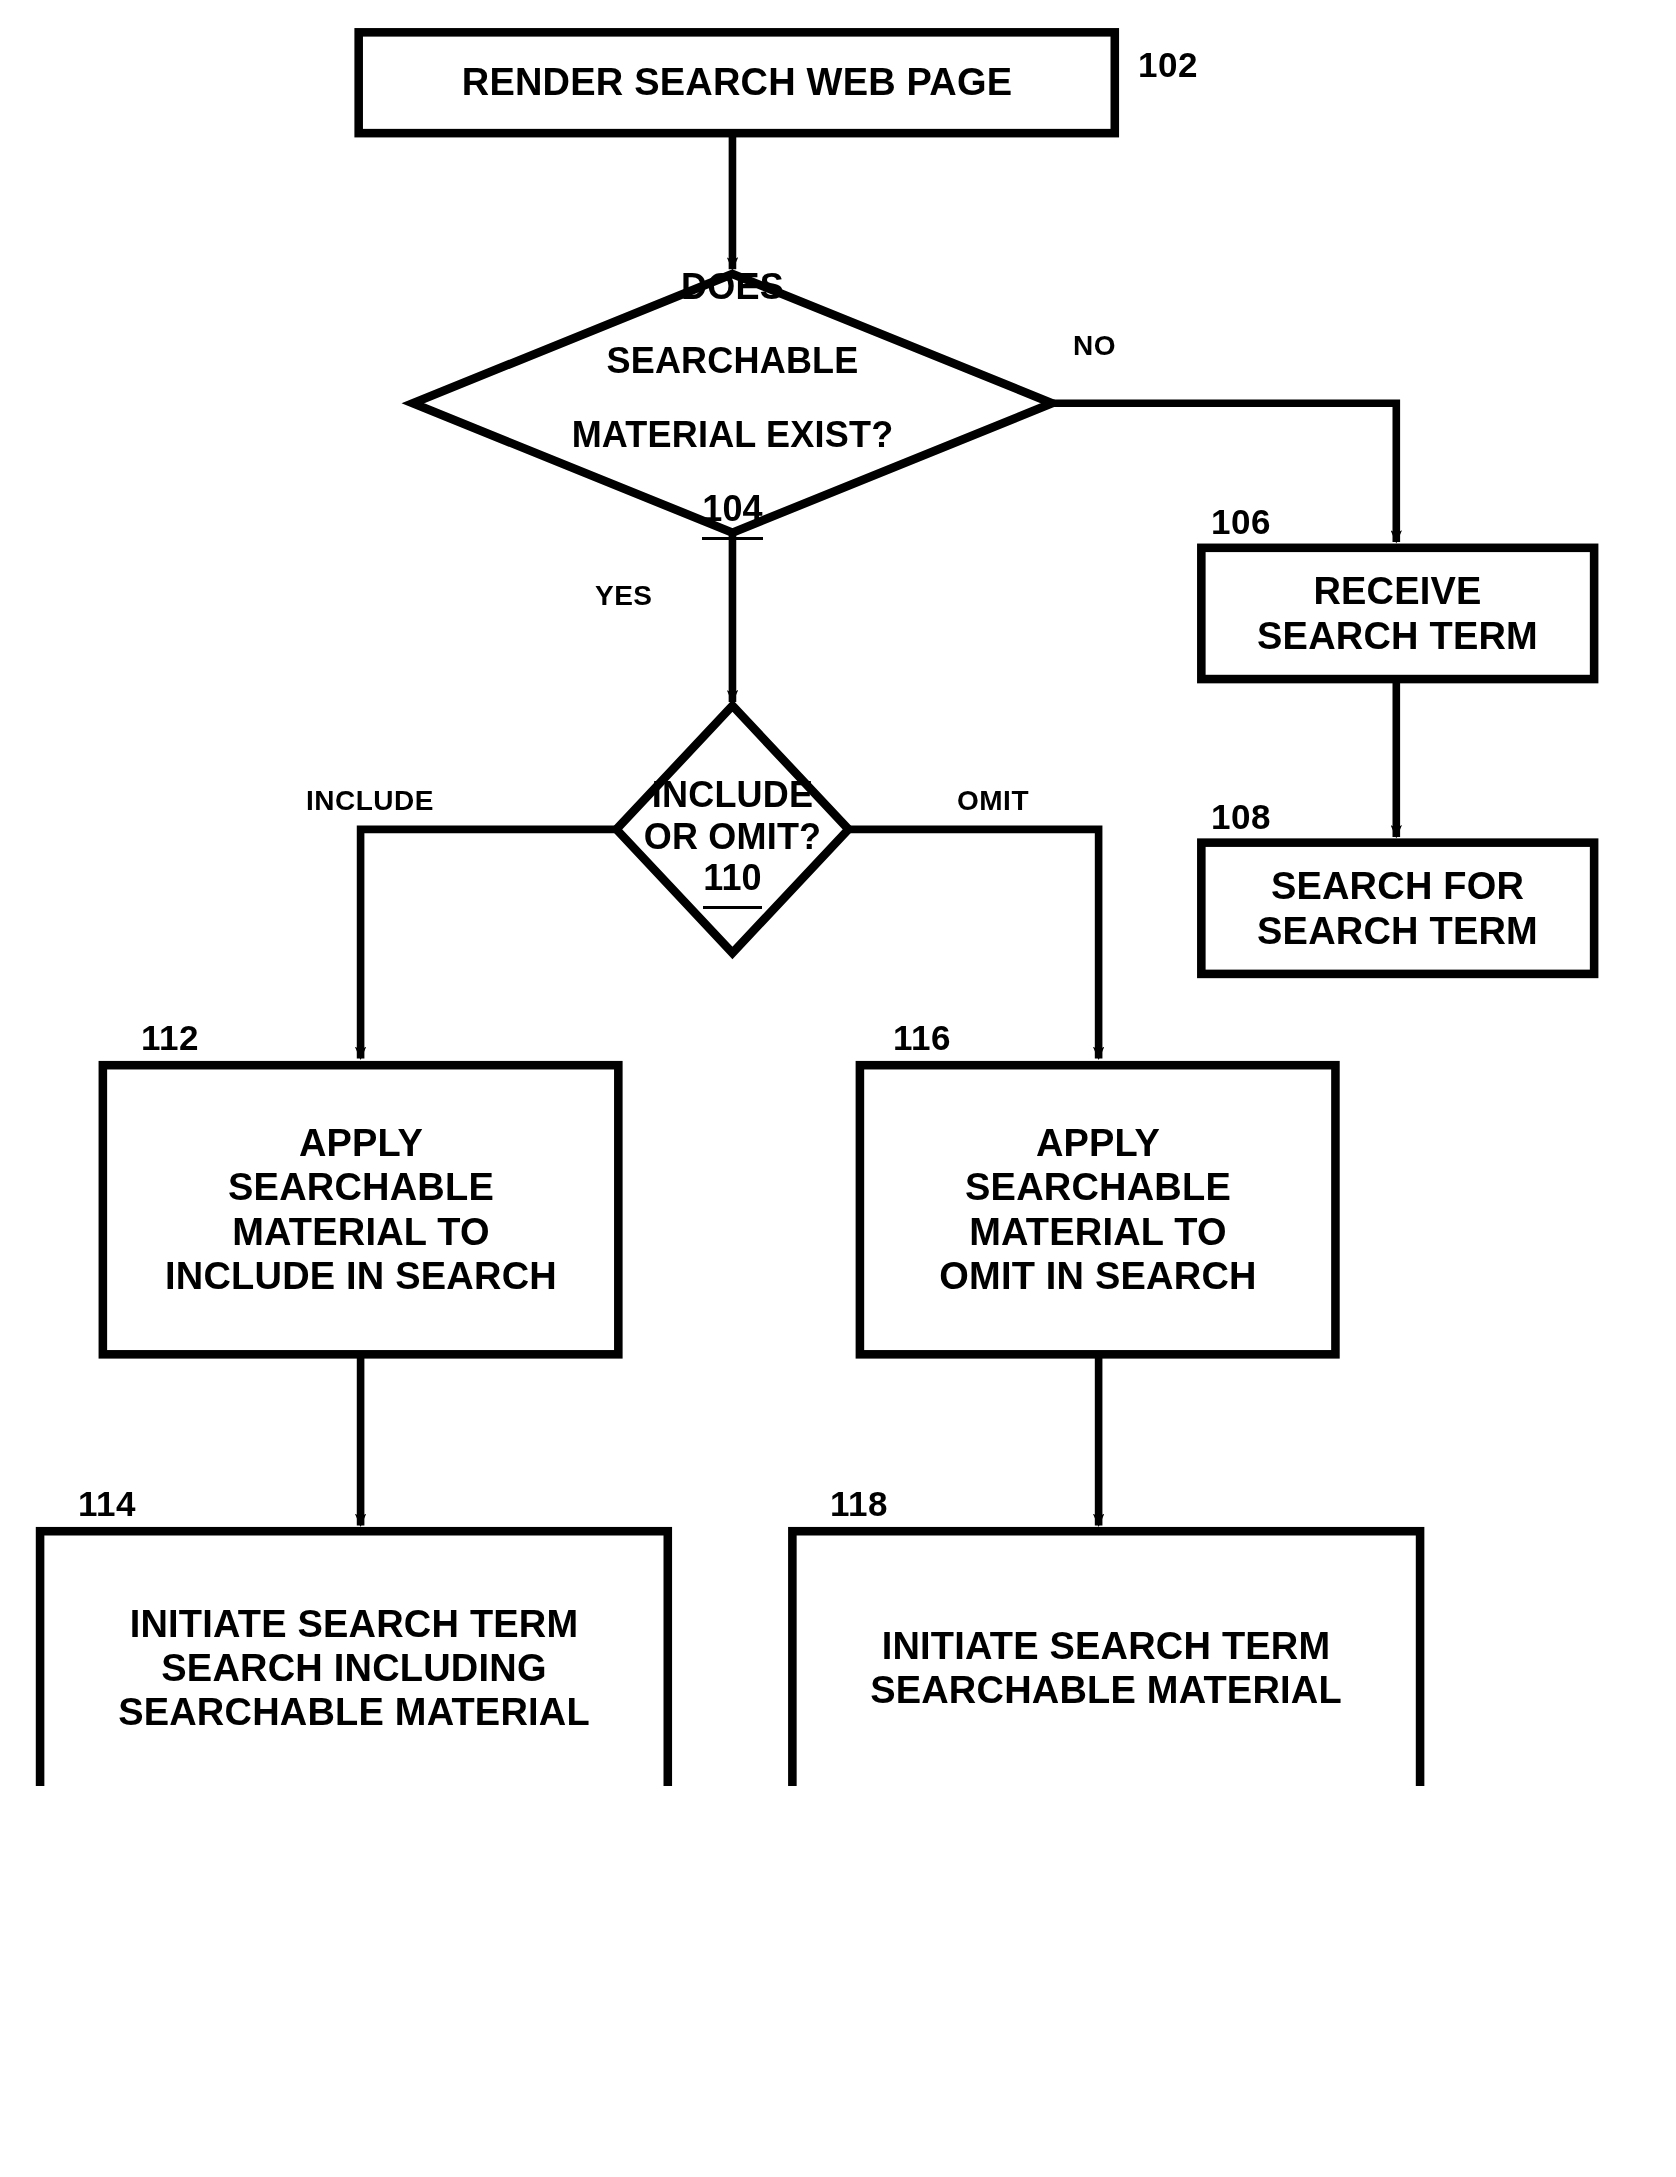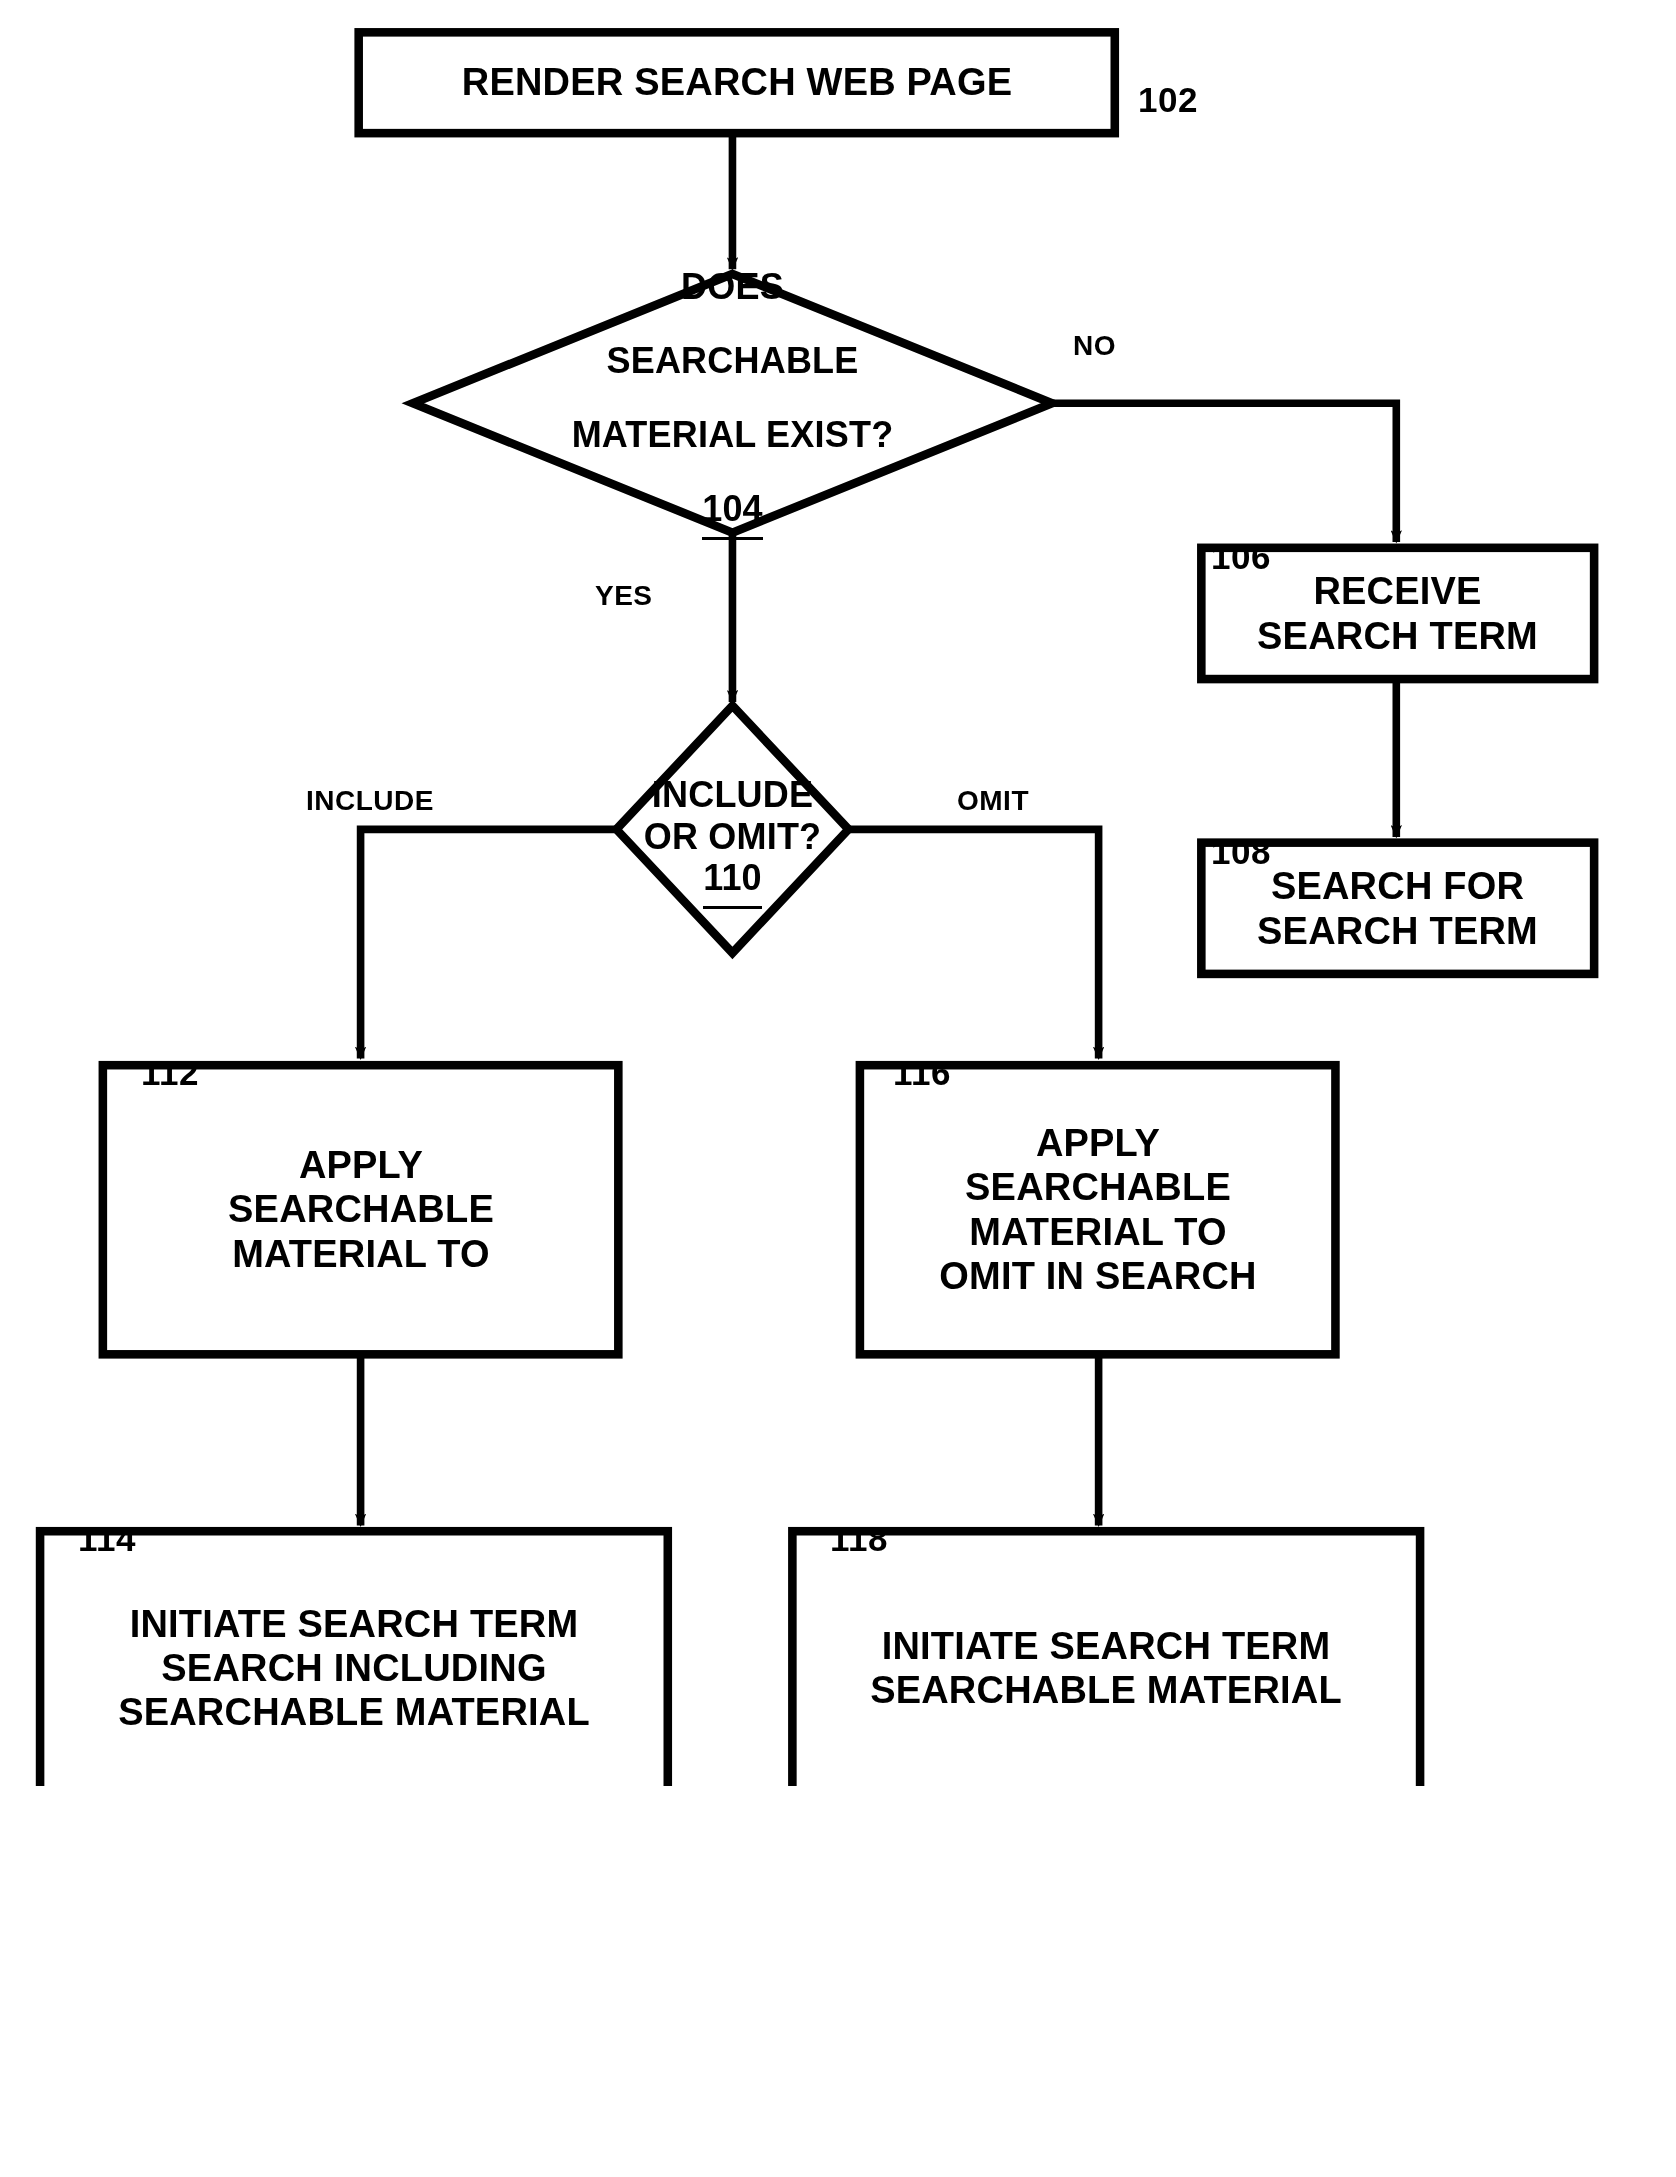--- a/index.html
+++ b/index.html
@@ -40,21 +40,20 @@
   }
   .node-text .ln { display: block; white-space: nowrap; }
 
   .ref-num {
     position: absolute;
     color: #000000;
     font-weight: bold;
     font-size: 35px;
     letter-spacing: 0.5px;
     white-space: nowrap;
-    margin-top: 35px;
   }
   .edge-label {
     position: absolute;
     color: #000000;
     font-weight: bold;
     font-size: 28px;
     letter-spacing: 0.5px;
     white-space: nowrap;
   }
   .diamond-ref {
@@ -159,20 +158,21 @@
   </div>
 
   <div class="edge-label" style="left:306px; top:785px;">INCLUDE</div>
   <div class="edge-label" style="left:957px; top:785px;">OMIT</div>
 
   <div class="ref-num" style="left:141px; top:1018px;">112</div>
   <div class="node-text size-lg" style="left:103px; top:1065px; width:516px; height:289px;">
     <span class="ln">APPLY</span>
     <span class="ln">SEARCHABLE</span>
     <span class="ln">MATERIAL TO</span>
+    <span class="ln">INCLUDE IN SEARCH</span>
   </div>
 
   <div class="ref-num" style="left:893px; top:1018px;">116</div>
   <div class="node-text size-lg" style="left:860px; top:1065px; width:476px; height:289px;">
     <span class="ln">APPLY</span>
     <span class="ln">SEARCHABLE</span>
     <span class="ln">MATERIAL TO</span>
     <span class="ln">OMIT IN SEARCH</span>
   </div>
 

